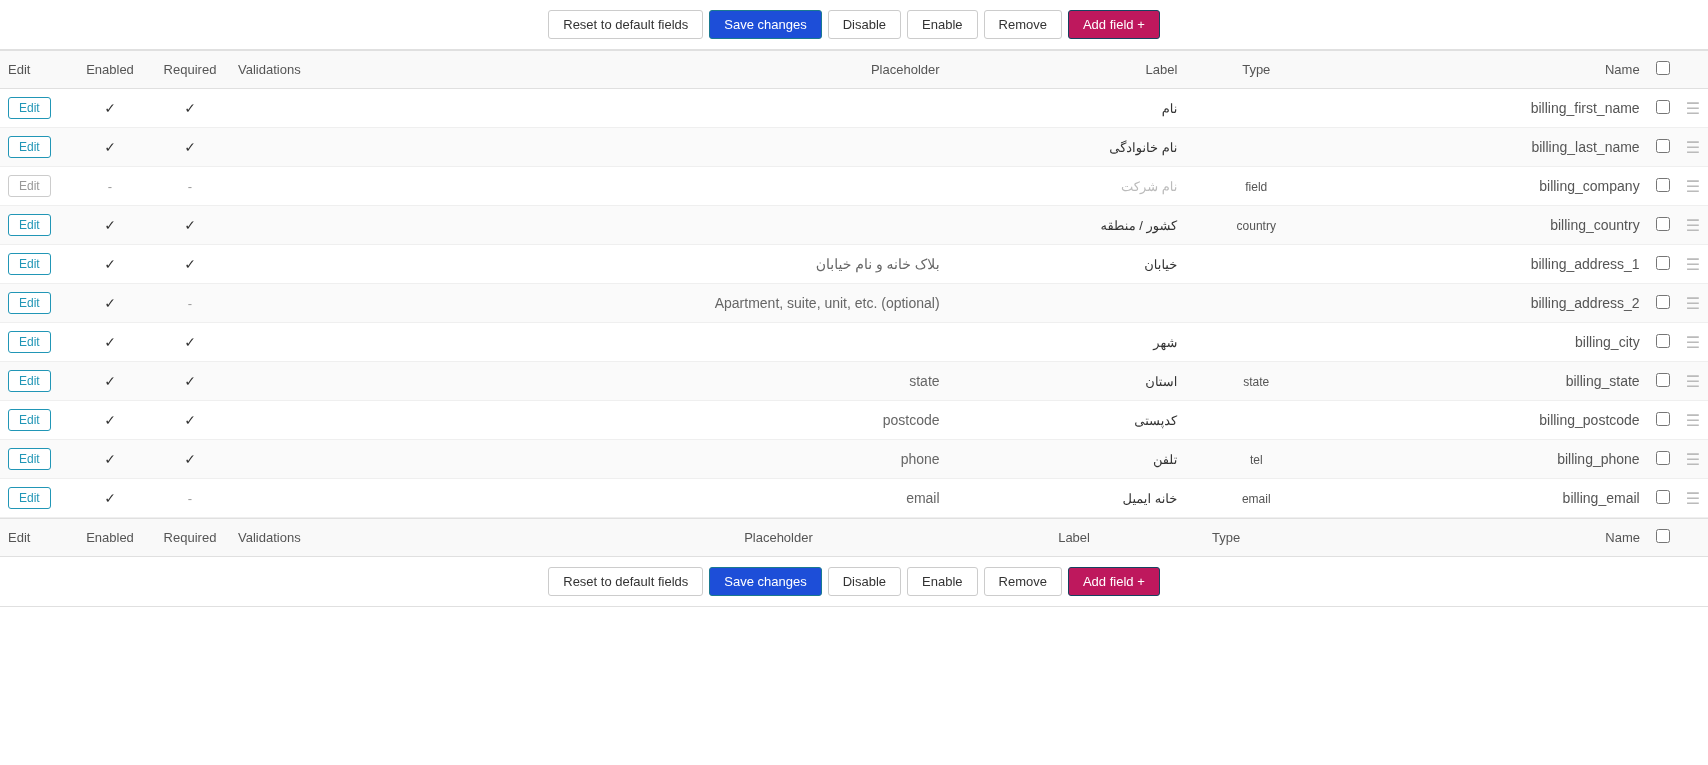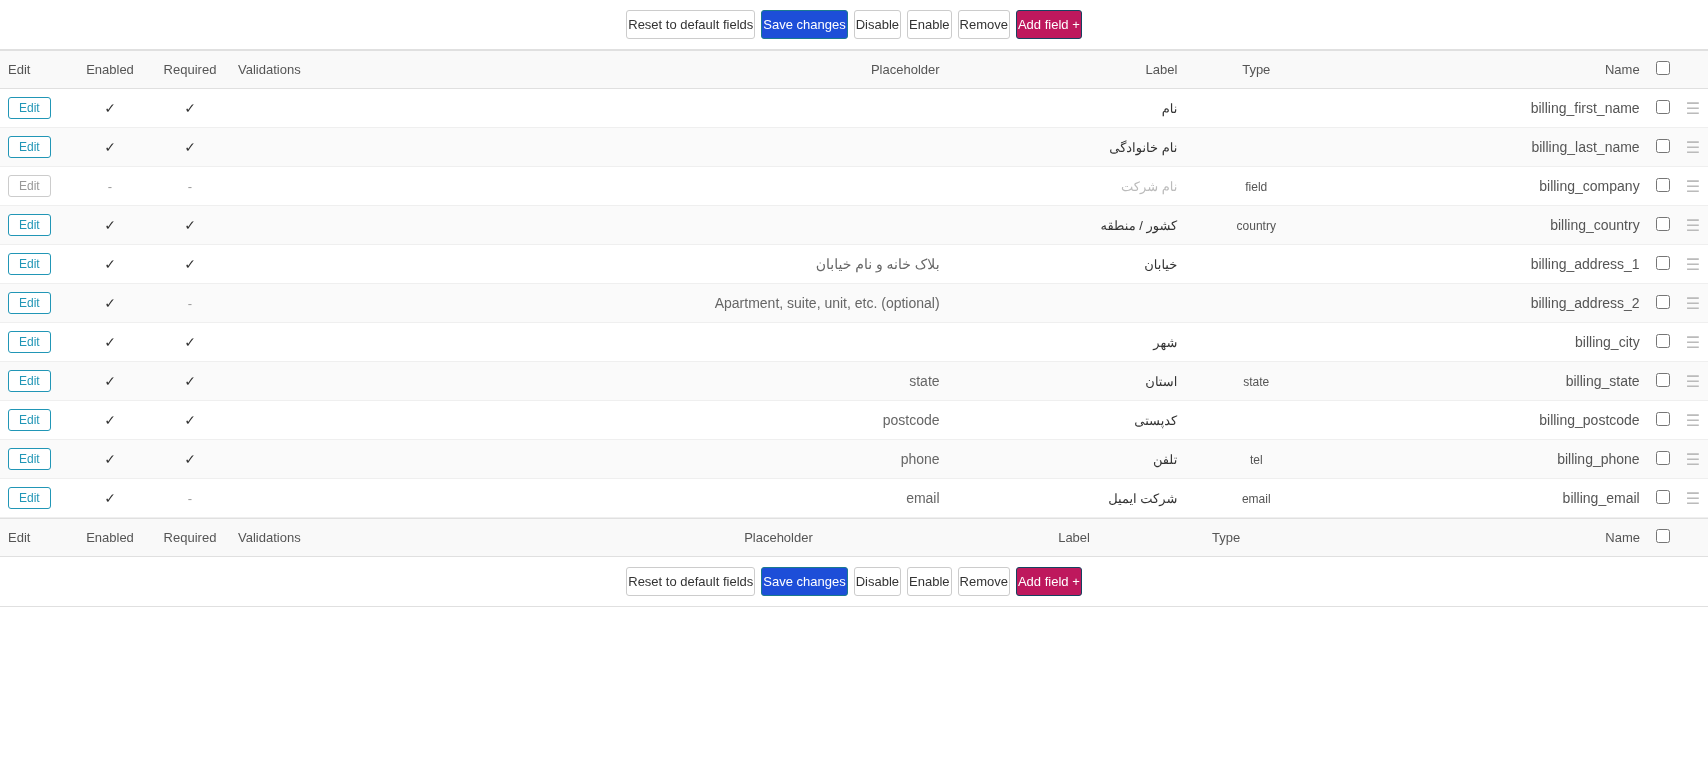--- a/index.html
+++ b/index.html
@@ -8,21 +8,21 @@
     .toolbar {
       display: flex;
       align-items: center;
       justify-content: center;
       gap: 6px;
       padding: 10px 0;
       border-bottom: 1px solid #e0e0e0;
     }
 
     .btn {
-      padding: 6px 1px;
+      padding: 6px 14px;
       border: 1px solid #ccc;
       background: #fff;
       cursor: pointer;
       font-size: 13px;
       border-radius: 3px;
       color: #333;
     }
     .btn-primary {
       background: #1d4ed8;
       color: #fff;
@@ -265,21 +265,21 @@
           <td class="col-name"><span class="name-text">billing_phone</span></td>
           <td class="col-check"><input type="checkbox" style=""></td>
           <td class="col-drag"><span class="drag-handle">☰</span></td>
         </tr>
         <tr>
           <td class="col-edit"><button class="edit-btn">Edit</button></td>
           <td class="col-enabled"><span class="check-icon">✓</span></td>
           <td class="col-required"><span class="dash">-</span></td>
           <td class="col-validations"></td>
           <td class="col-placeholder"><span class="placeholder-text">email</span></td>
-          <td class="col-label"><span class="label-text" style="direction: rtl;">شرکت ایمیل</span></td>
+          <td class="col-label"><span class="label-text" style="direction: rtl;">خانه ایمیل</span></td>
           <td class="col-type"><span class="type-text">email</span></td>
           <td class="col-name"><span class="name-text">billing_email</span></td>
           <td class="col-check"><input type="checkbox" style=""></td>
           <td class="col-drag"><span class="drag-handle">☰</span></td>
         </tr>
       </tbody>
   </table>
 </div>
 
 <div class="table-wrap">

